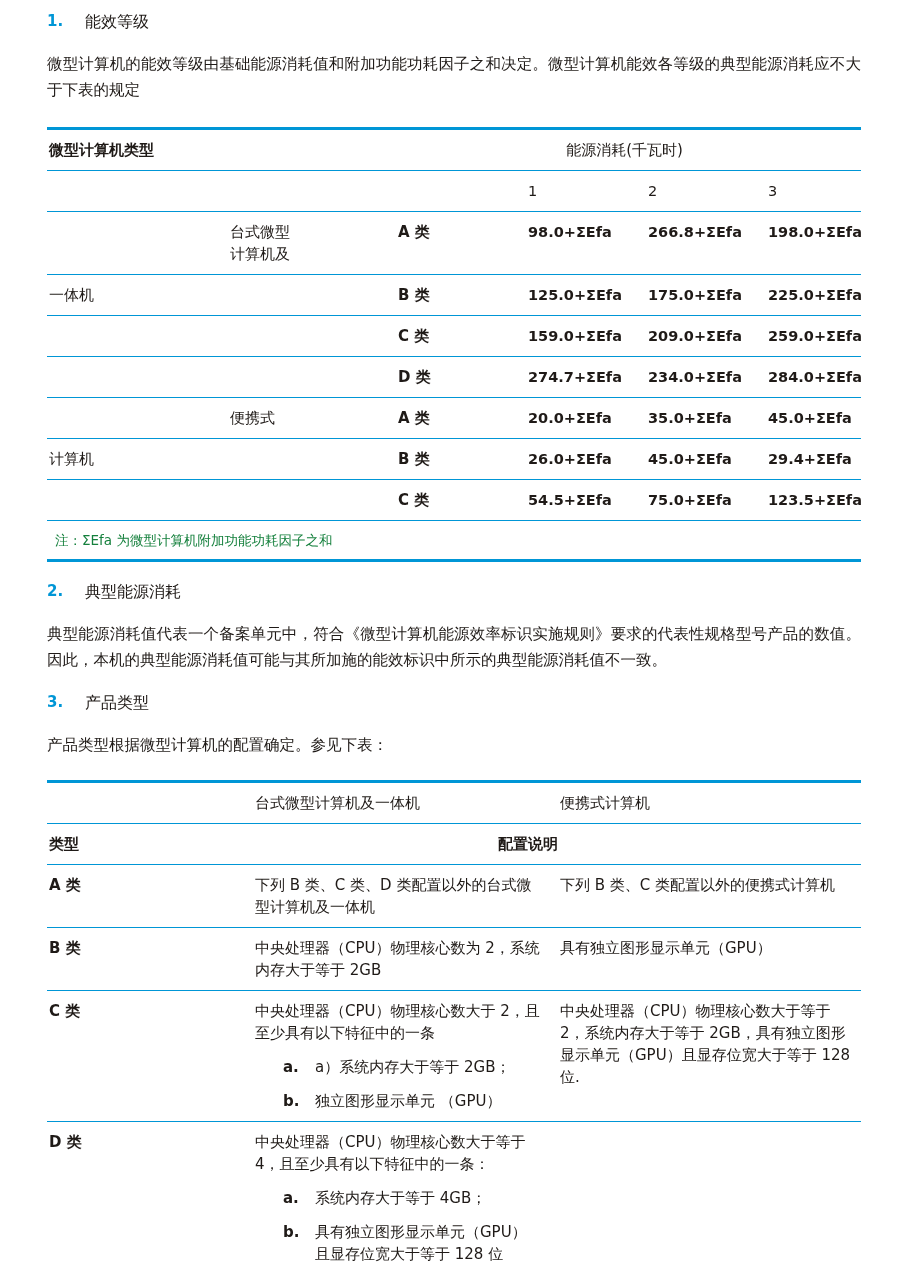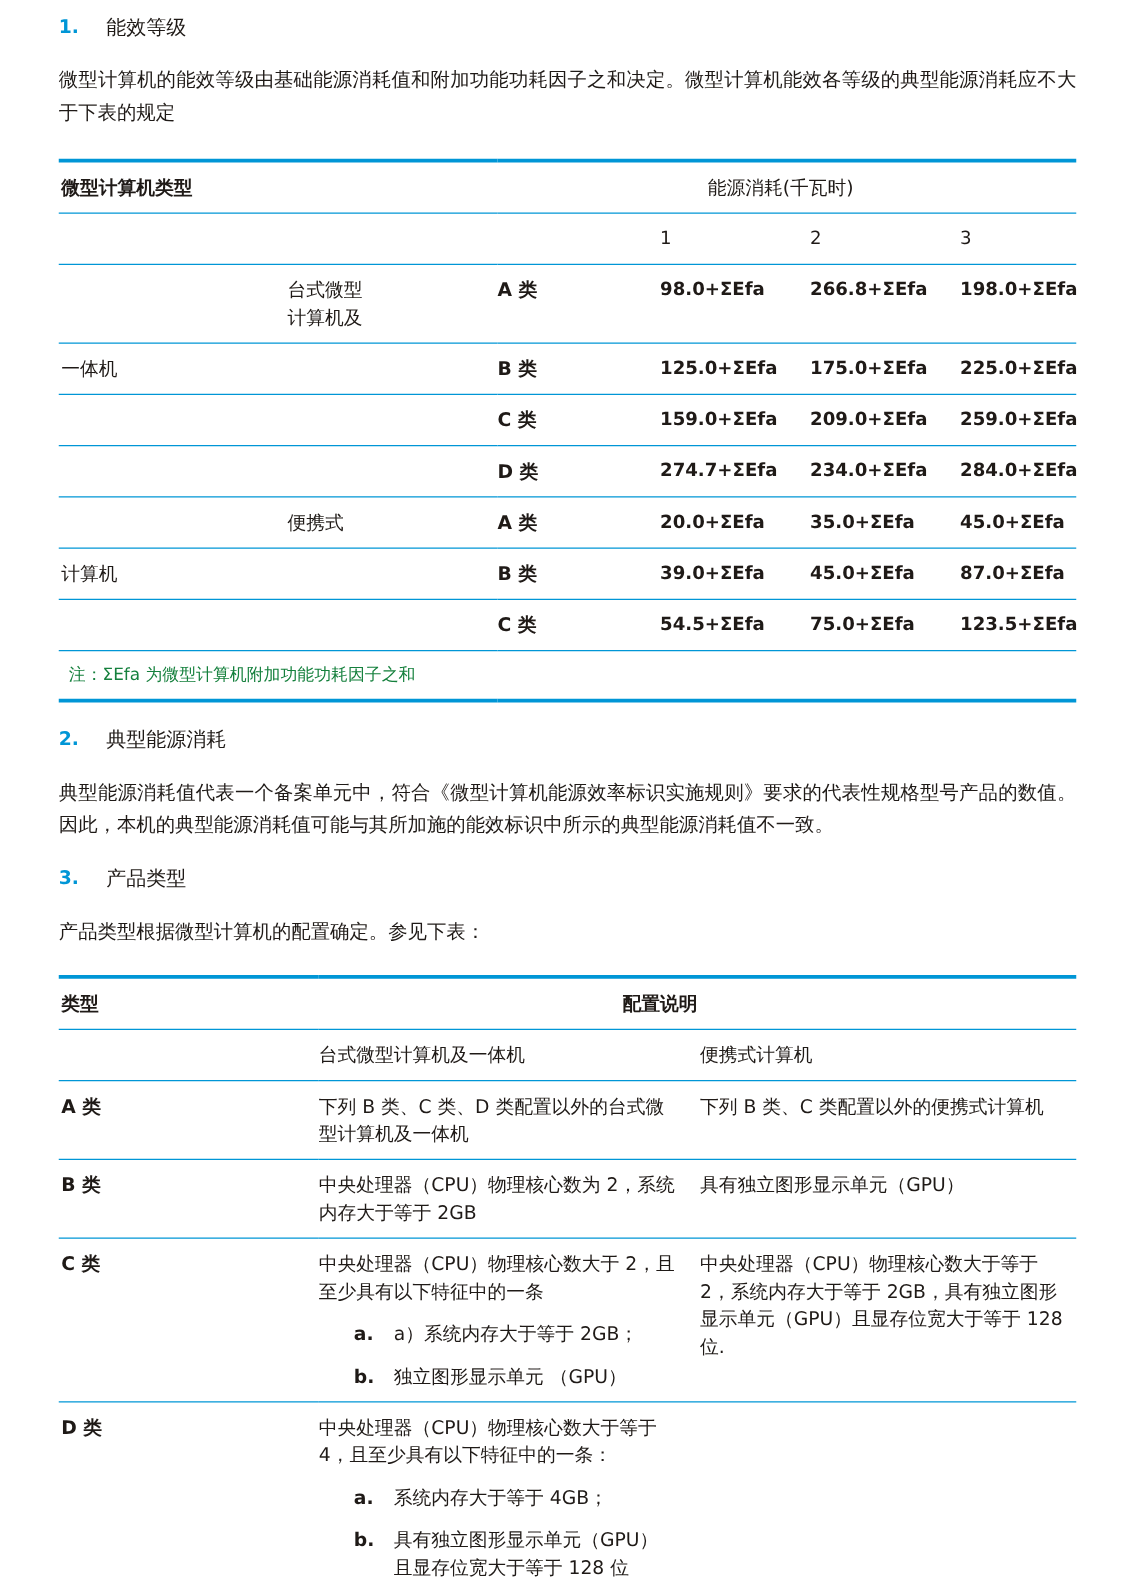--- a/index.html
+++ b/index.html
@@ -138,23 +138,23 @@
         <td class="lbl">便携式</td>
         <td class="cls">A 类</td>
         <td class="val">20.0+ΣEfa</td>
         <td class="val">35.0+ΣEfa</td>
         <td class="val">45.0+ΣEfa</td>
       </tr>
       <tr>
         <td class="lbl">计算机</td>
         <td class="lbl"></td>
         <td class="cls">B 类</td>
-        <td class="val">39.0+ΣEfa</td>
+        <td class="val">26.0+ΣEfa</td>
         <td class="val">45.0+ΣEfa</td>
-        <td class="val">87.0+ΣEfa</td>
+        <td class="val">29.4+ΣEfa</td>
       </tr>
       <tr>
         <td class="lbl"></td>
         <td class="lbl"></td>
         <td class="cls">C 类</td>
         <td class="val">54.5+ΣEfa</td>
         <td class="val">75.0+ΣEfa</td>
         <td class="val">123.5+ΣEfa</td>
       </tr>
 
@@ -177,27 +177,27 @@
   <p class="para">产品类型根据微型计算机的配置确定。参见下表：</p>
 
   <table class="doc-table t2">
     <colgroup>
       <col style="width:208px">
         <col style="width:305px">
         <col style="width:301px">
     </colgroup>
     <tbody>
       <tr>
+        <td></td>
+        <td class="sub-head">台式微型计算机及一体机</td>
+        <td class="sub-head">便携式计算机</td>
+      </tr>
+      <tr>
         <td class="th-type">类型</td>
         <td colspan="2" class="th-config">配置说明</td>
-      </tr>
-      <tr>
-        <td></td>
-        <td class="sub-head">台式微型计算机及一体机</td>
-        <td class="sub-head">便携式计算机</td>
       </tr>
 
       <tr>
         <td class="type-cell">A 类</td>
         <td class="cfg">下列 B 类、C 类、D 类配置以外的台式微型计算机及一体机</td>
         <td class="cfg cfg-portable">下列 B 类、C 类配置以外的便携式计算机</td>
       </tr>
 
       <tr>
         <td class="type-cell">B 类</td>

